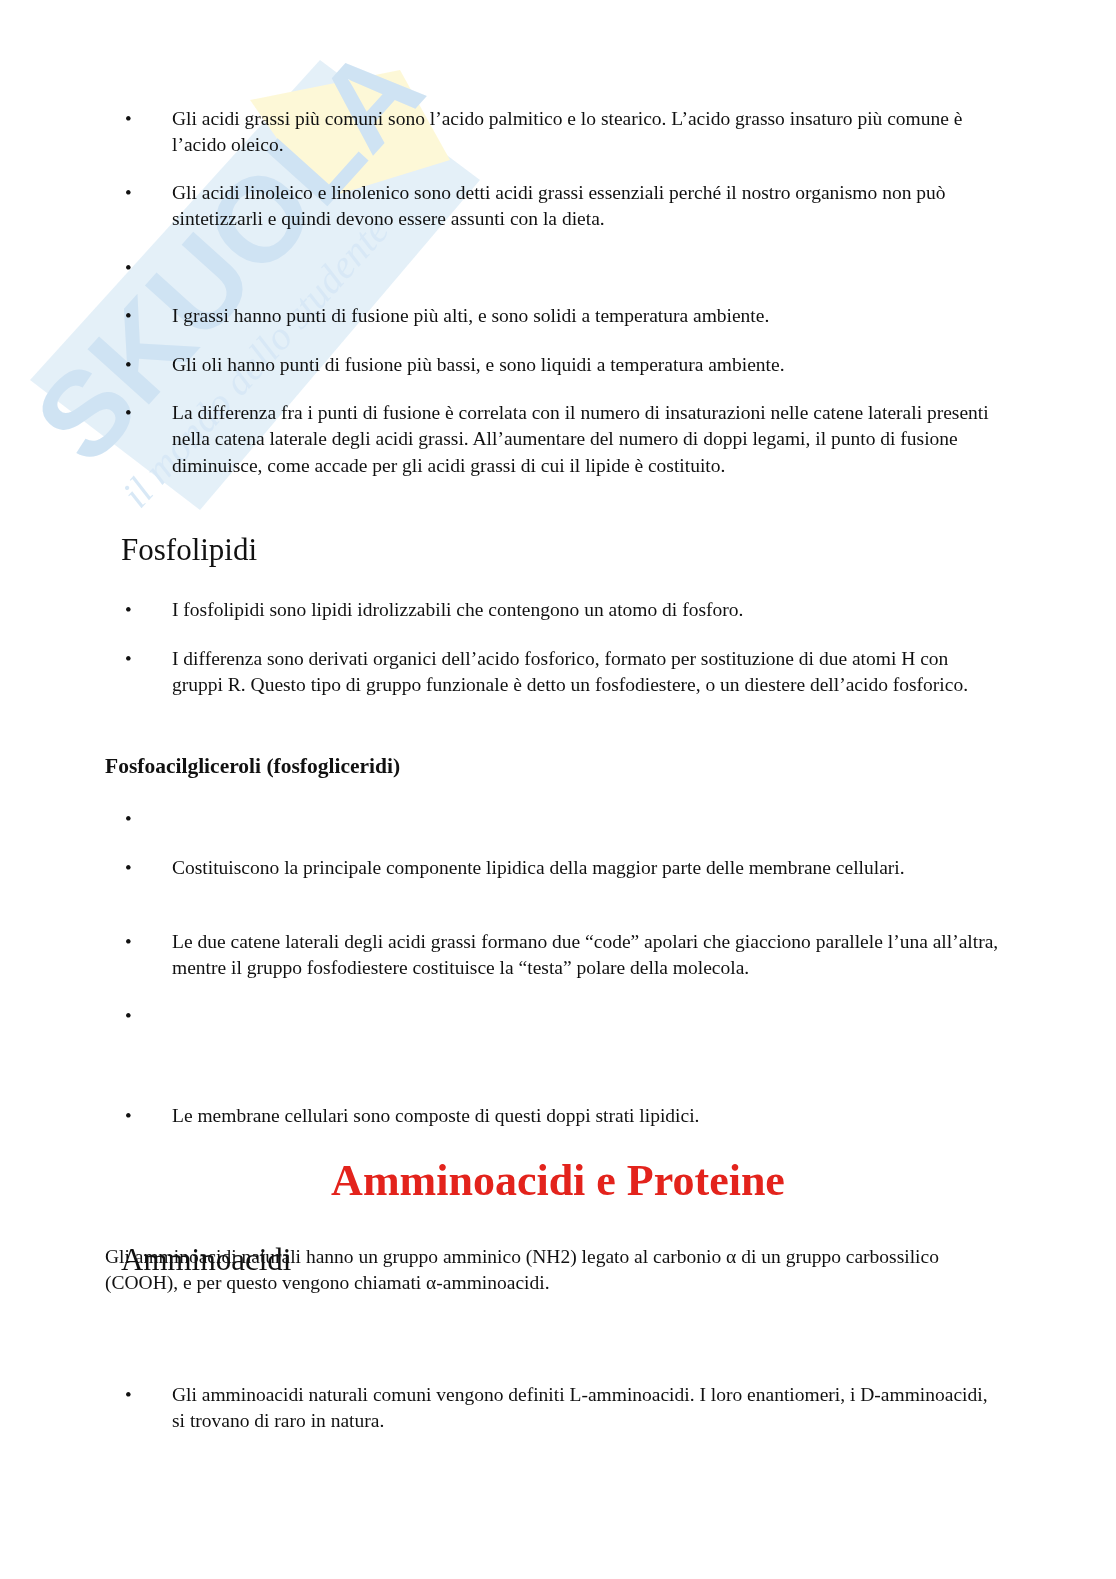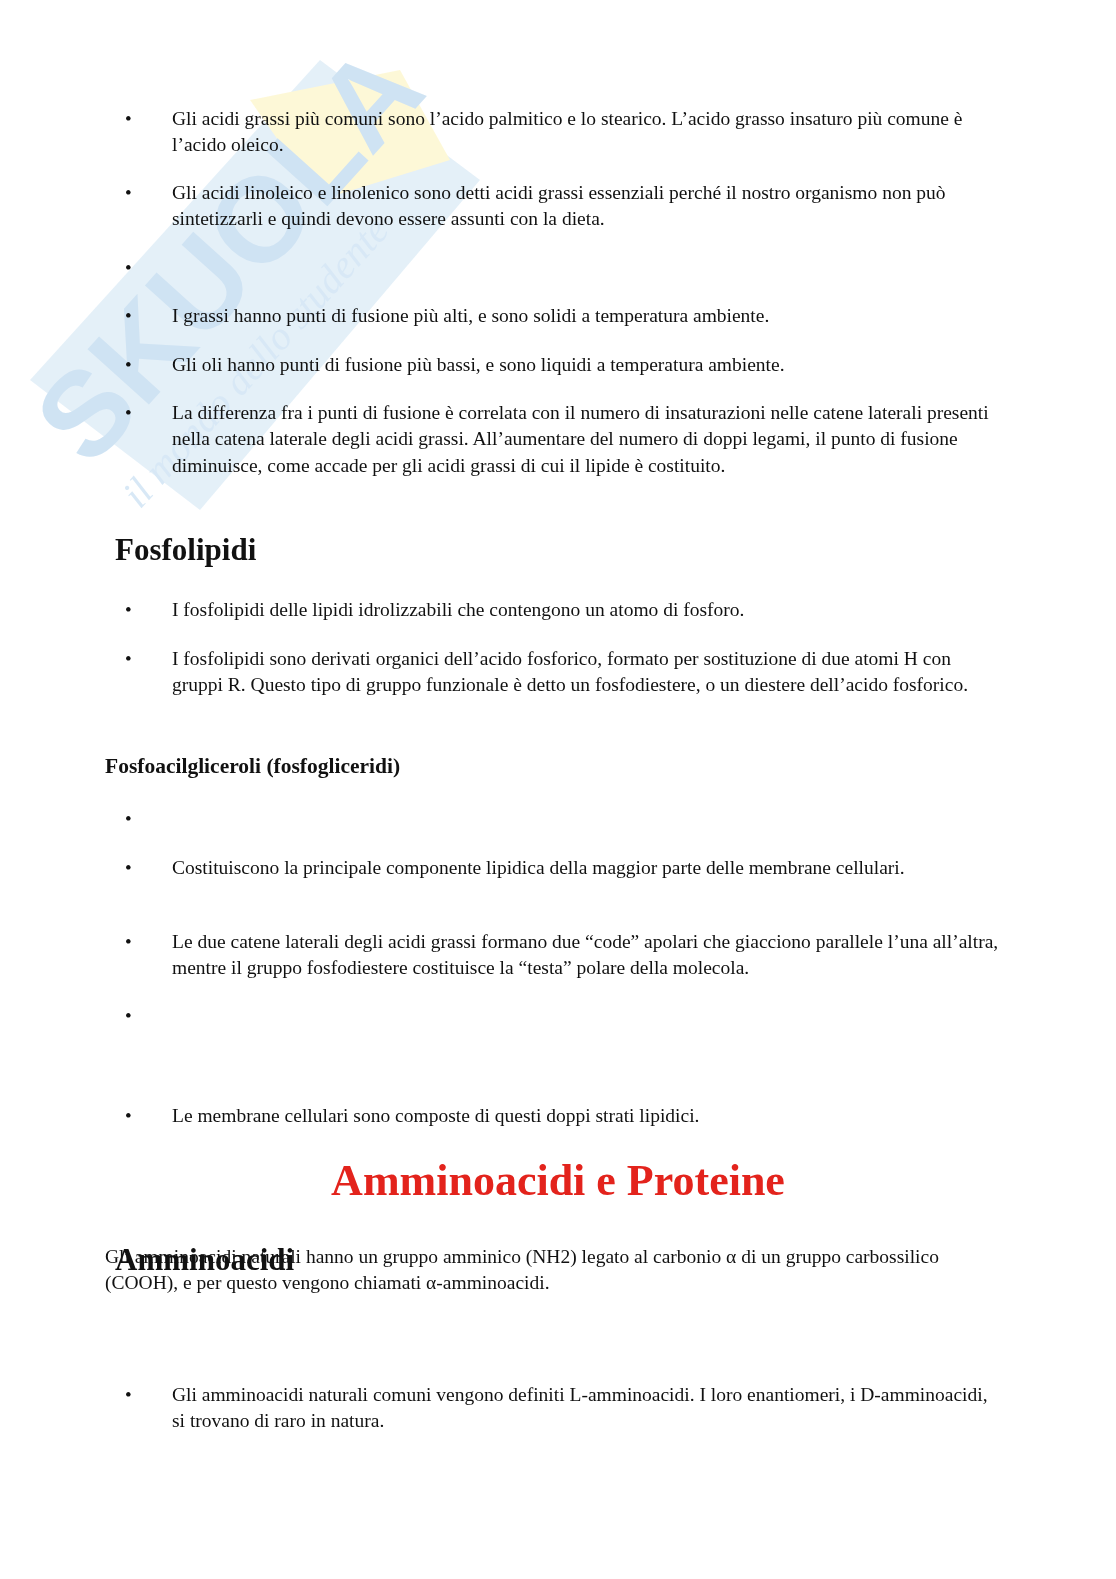--- a/index.html
+++ b/index.html
@@ -2,21 +2,21 @@
 <html><head>
   <meta charset="utf-8">
   <style>
     html, body { margin: 0; padding: 0; background: #ffffff; }
     body { width: 1116px; height: 1579px; position: relative; overflow: hidden;
            font-family: "Liberation Serif", "DejaVu Serif", serif; color: #111; }
     .watermark { position: absolute; left: 20px; top: 40px; width: 470px; height: 480px; pointer-events: none; }
     .page { position: absolute; left: 0; top: 0; width: 1116px; }
     .item { position: absolute; left: 172px; width: 830px; font-size: 19.5px; line-height: 26.4px; }
     .bullet { position: absolute; left: -47px; top: 0; font-size: 19px; }
-    .h2 { position: absolute; left: 115px; font-weight: bold; font-size: 31px; line-height: 36px; }
+    .h2 { position: absolute; left: 121px; font-weight: normal; font-size: 31px; line-height: 36px; }
     .h3 { position: absolute; left: 105px; font-weight: bold; font-size: 21.5px; line-height: 26px; text-align: right; }
     .title { position: absolute; left: 0; width: 1116px; text-align: center; font-weight: bold;
              font-size: 44px; line-height: 50px; color: #e3231c; }
     .para { position: absolute; left: 105px; width: 880px; font-size: 19.5px; line-height: 26.4px; }
   </style>
 </head>
 <body>
 
 <svg class="watermark" viewBox="0 0 470 480">
   <g opacity="0.55">
@@ -50,25 +50,25 @@
   </div>
   <div class="item" style="top:400px">
     <span class="bullet">•</span>
     <span>La differenza fra i punti di fusione è correlata con il numero di insaturazioni nelle catene laterali presenti nella catena laterale degli acidi grassi. All’aumentare del numero di doppi legami, il punto di fusione diminuisce, come accade per gli acidi grassi di cui il lipide è costituito.</span>
   </div>
 
   <div class="h2" style="top:532px">Fosfolipidi</div>
 
   <div class="item" style="top:597px">
     <span class="bullet">•</span>
-    <span>I fosfolipidi delle lipidi idrolizzabili che contengono un atomo di fosforo.</span>
+    <span>I fosfolipidi sono lipidi idrolizzabili che contengono un atomo di fosforo.</span>
   </div>
   <div class="item" style="top:646px">
     <span class="bullet">•</span>
-    <span>I fosfolipidi sono derivati organici dell’acido fosforico, formato per sostituzione di due atomi H con gruppi R. Questo tipo di gruppo funzionale è detto un fosfodiestere, o un diestere dell’acido fosforico.</span>
+    <span>I differenza sono derivati organici dell’acido fosforico, formato per sostituzione di due atomi H con gruppi R. Questo tipo di gruppo funzionale è detto un fosfodiestere, o un diestere dell’acido fosforico.</span>
   </div>
 
   <div class="h3" style="top:753px">Fosfoacilgliceroli (fosfogliceridi)</div>
 
   <div class="item" style="top:806px">
     <span class="bullet">•</span>
   </div>
   <div class="item" style="top:855px">
     <span class="bullet">•</span>
     <span>Costituiscono la principale componente lipidica della maggior parte delle membrane cellulari.</span>

